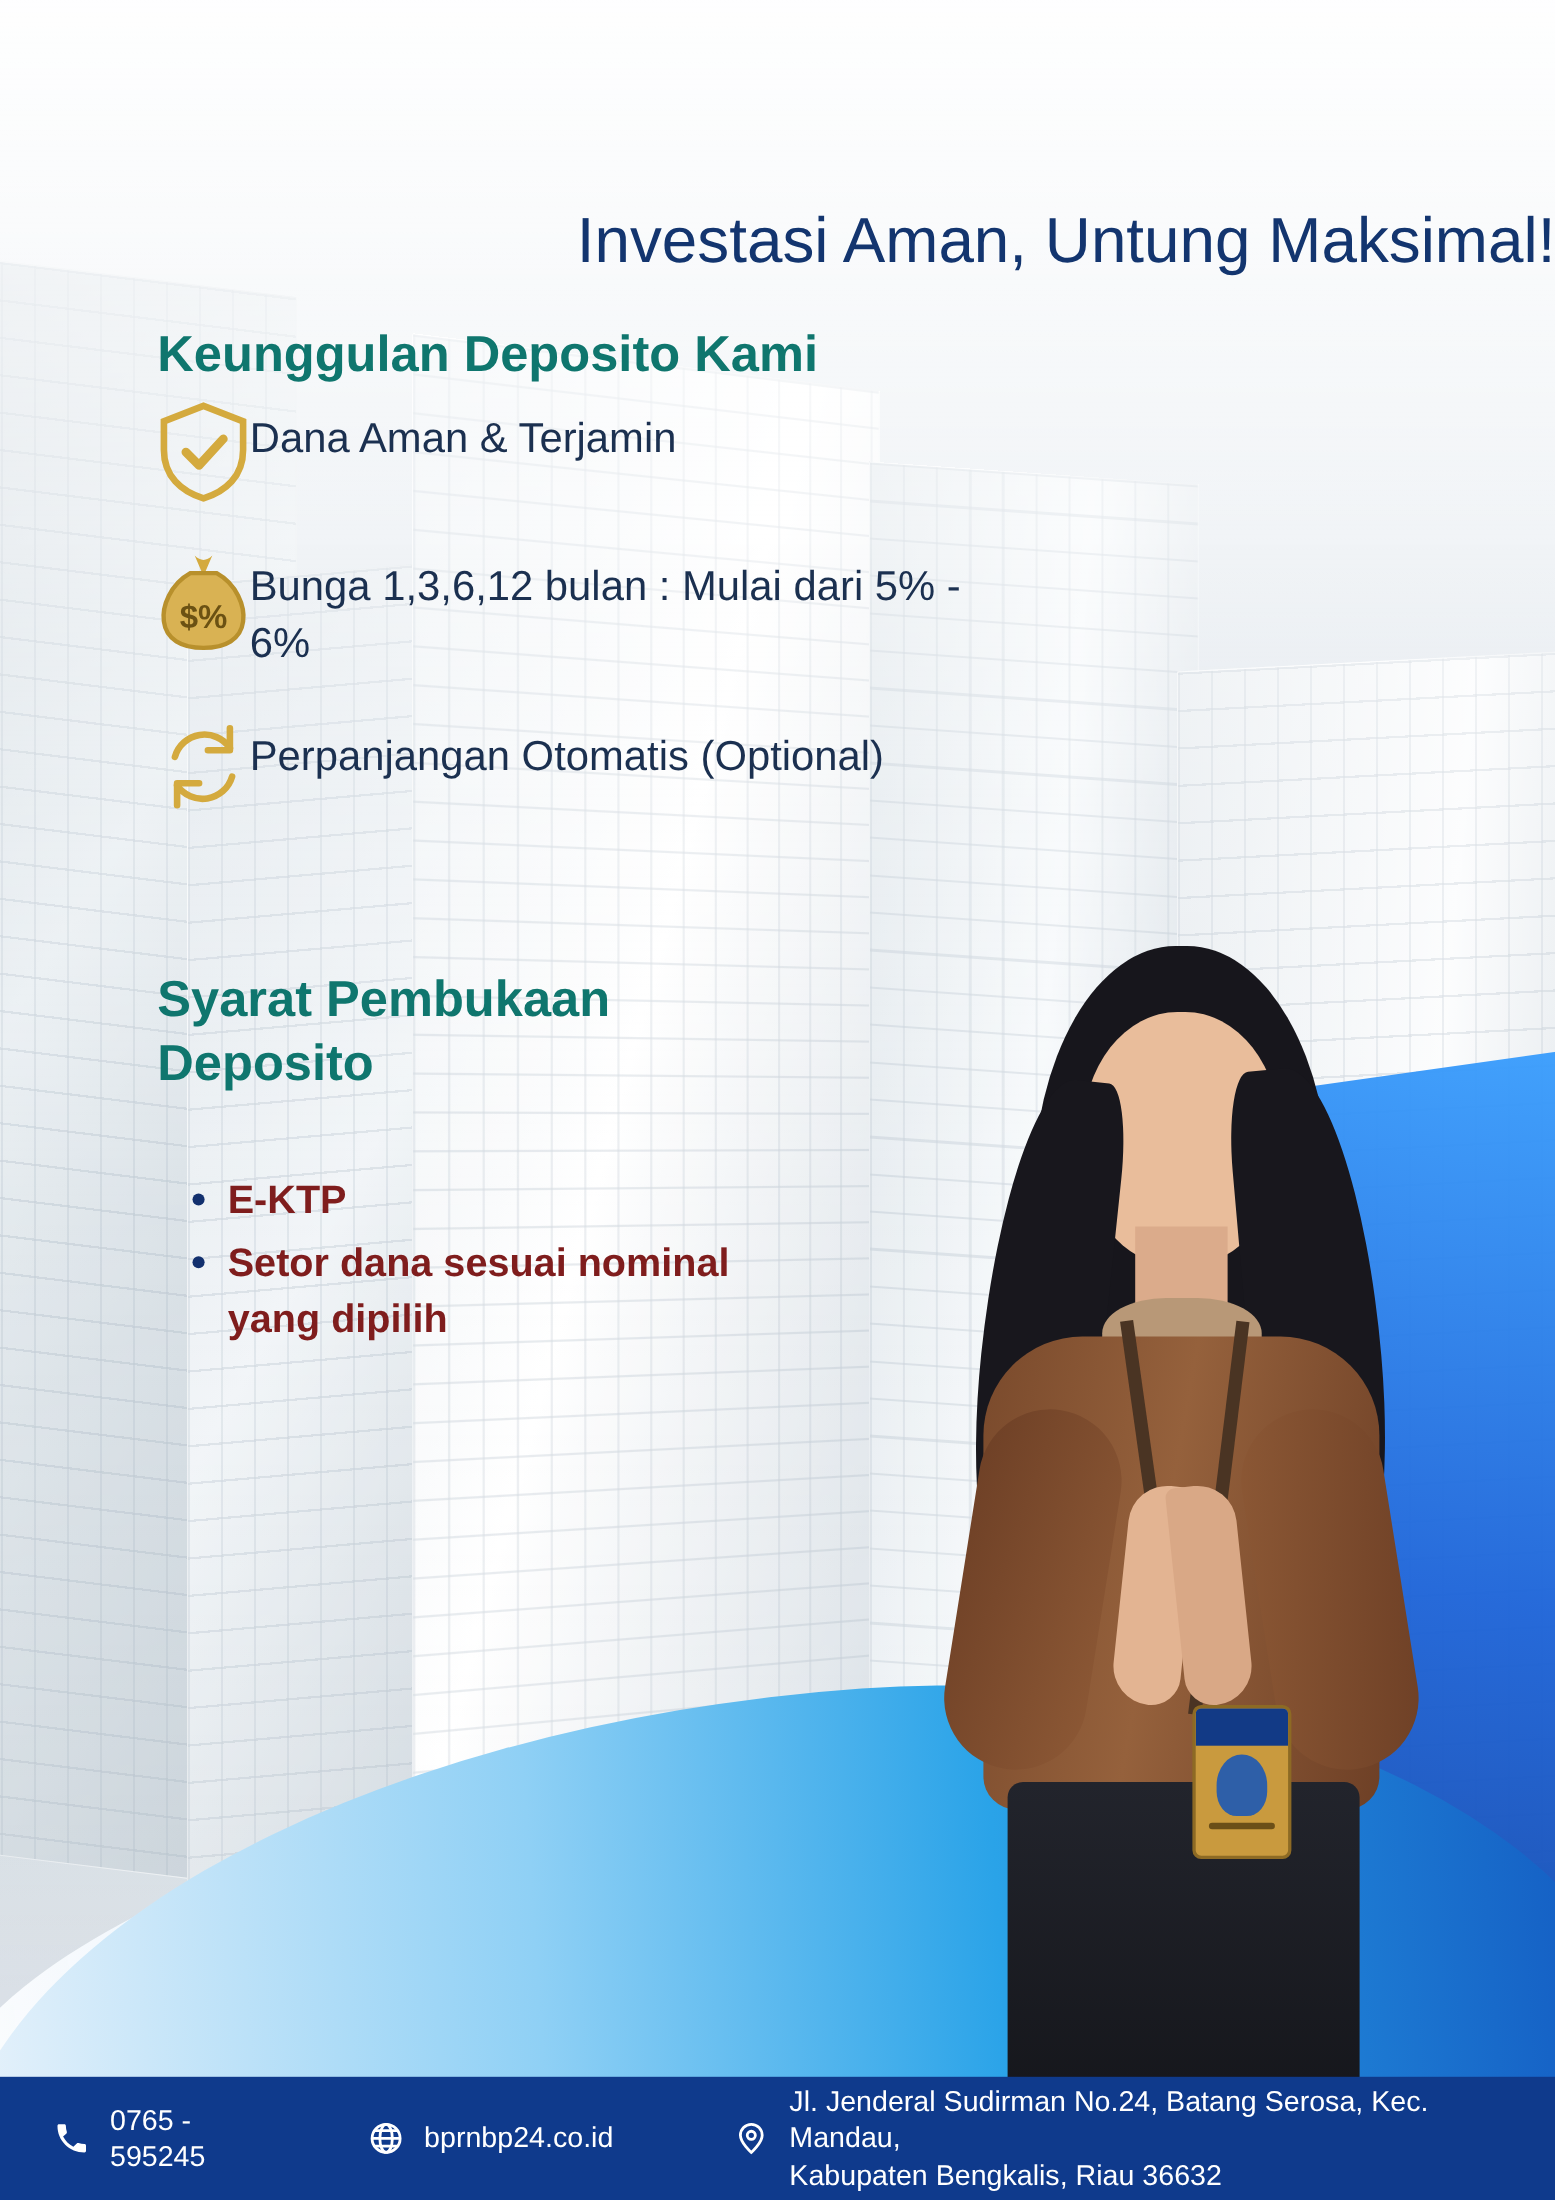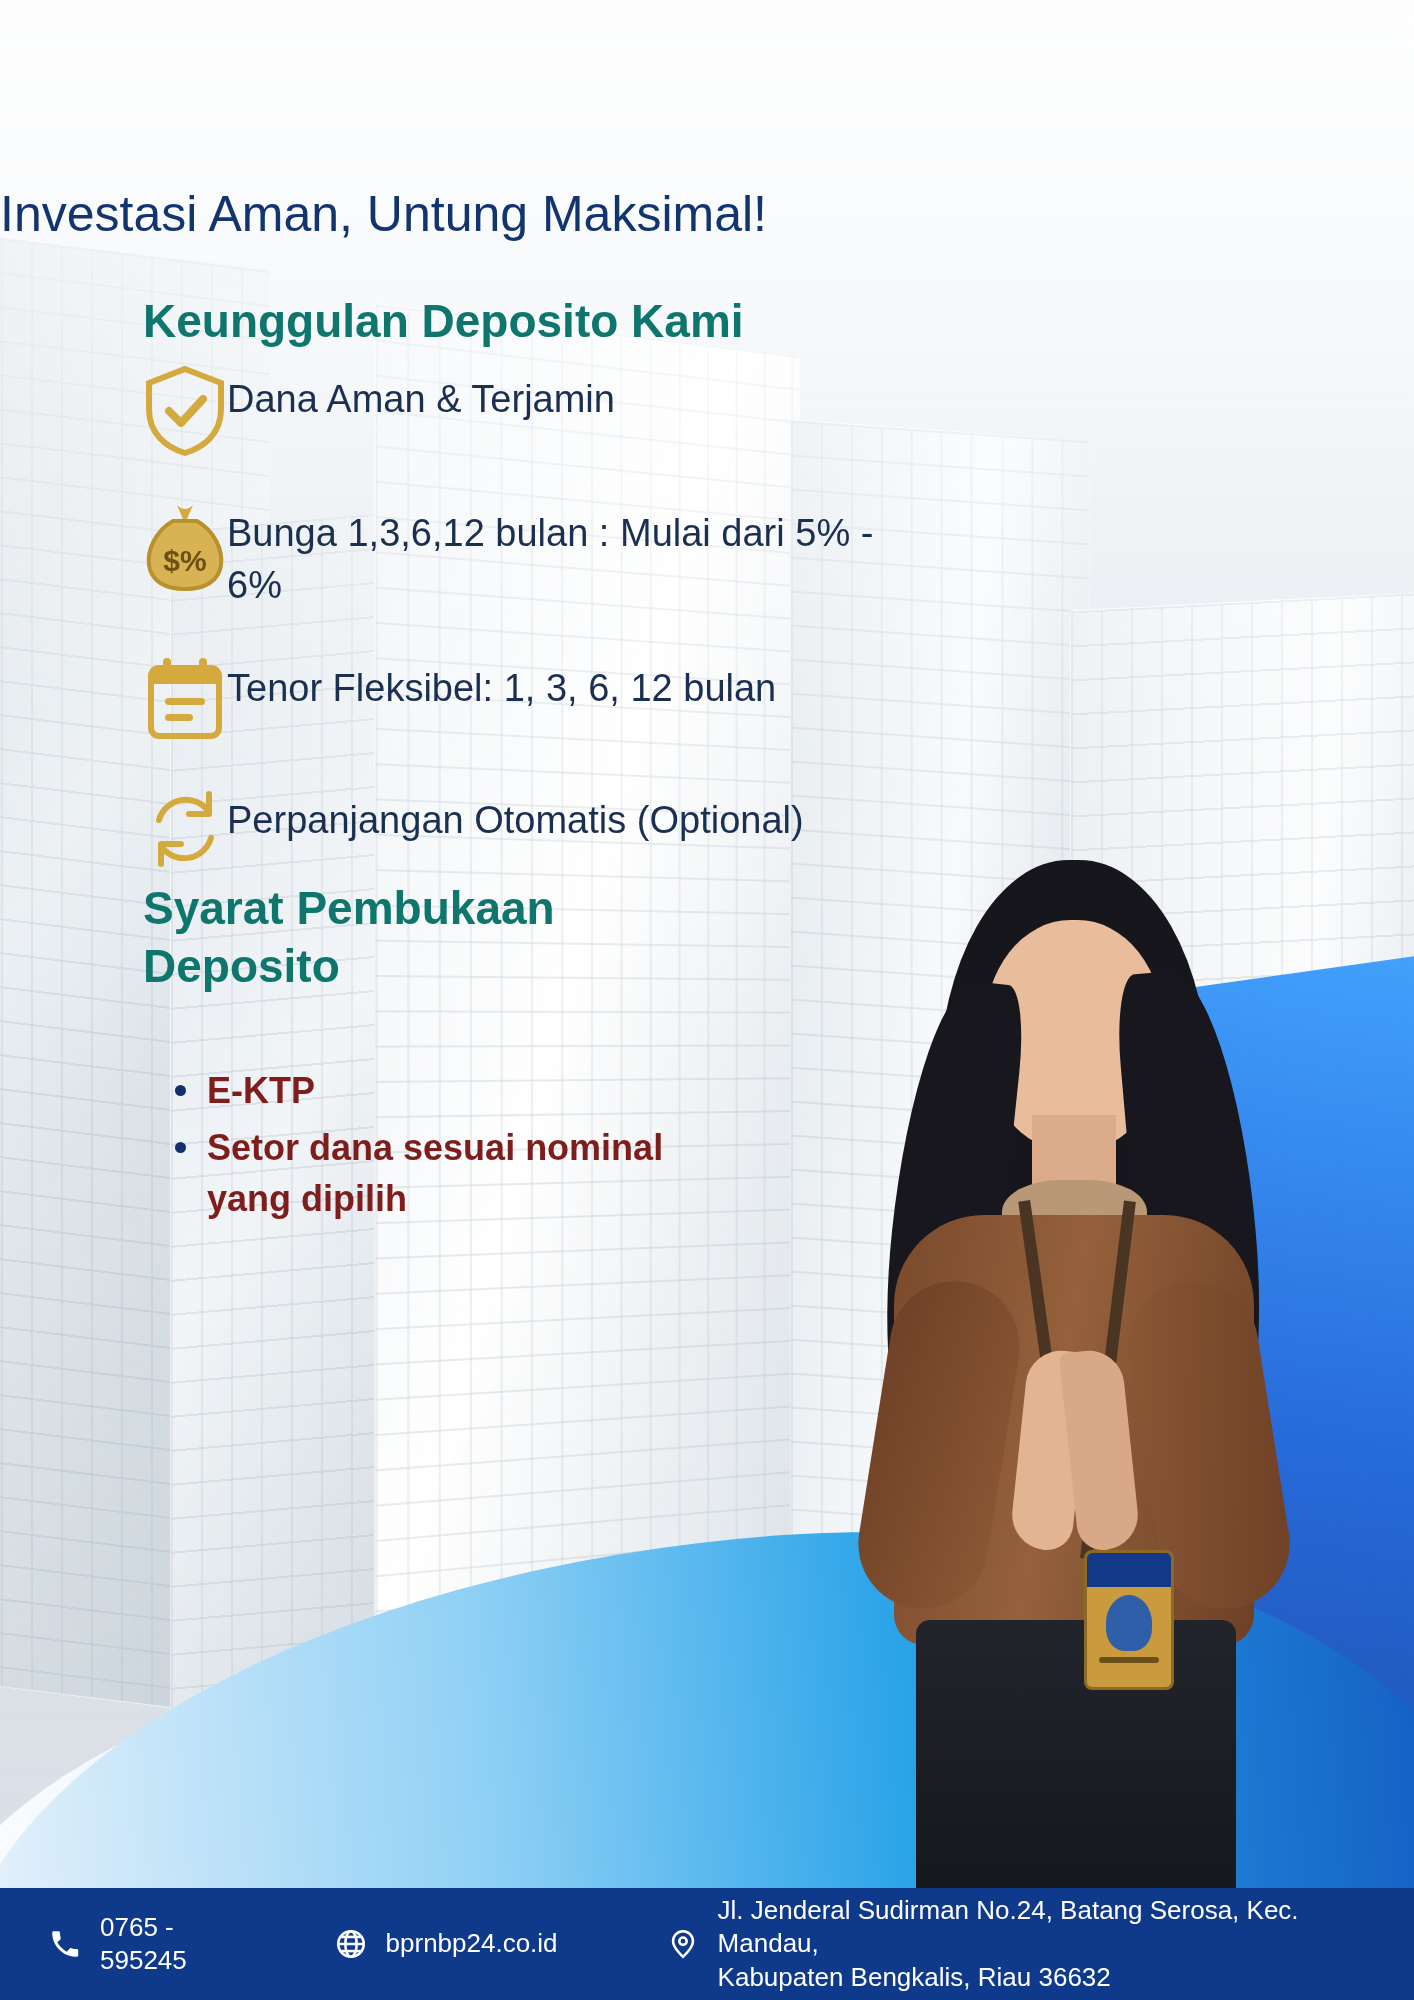--- a/index.html
+++ b/index.html
@@ -85,22 +85,22 @@
   .title {
     position: absolute; top: 52px; left: 0; width: 100%;
     text-align: center;
     font-size: 118px; font-weight: 700; letter-spacing: 18px;
     color: #12306e;
     font-family: "Liberation Sans", sans-serif;
     text-indent: 18px;
   }
   .subtitle {
     position: absolute; top: 185px; left: 0; width: 100%;
-    text-align: left;
-    font-size: 50px; font-weight: 400;
+    text-align: right;
+    font-size: 58px; font-weight: 400;
     color: #13356f;
   }
 
   
   .section-heading {
     position: absolute;
     font-size: 46px; font-weight: 700; color: #0f766e;
     line-height: 1.25;
   }
   #heading-keunggulan { top: 293px; left: 143px; }
@@ -251,33 +251,20 @@
       <span class="ico">
         <svg width="84" height="96" viewBox="0 0 84 96">
           <path d="M34 6 q8 8 16 0 l-6 14 h-4 z" fill="#d4aa3e"></path>
           <path d="M30 22 h24 c18 10 26 30 24 44 c-2 16 -16 24 -36 24 s-34 -8 -36 -24 c-2 -14 6 -34 24 -44 z" fill="#d9b253" stroke="#b8902c" stroke-width="4"></path>
           <text x="42" y="72" font-size="30" font-weight="700" text-anchor="middle" fill="#6b5113" font-family="'Liberation Sans',sans-serif">$%</text>
         </svg>
       </span>
       <span class="txt">Bunga 1,3,6,12 bulan : Mulai dari 5% - 6%</span>
     </div>
 
-    <div class="feature">
-      <span class="ico">
-        <svg width="84" height="90" viewBox="0 0 84 90">
-          <rect x="8" y="14" width="68" height="68" rx="8" fill="none" stroke="#d4aa3e" stroke-width="6"></rect>
-          <rect x="8" y="14" width="68" height="16" fill="#d4aa3e"></rect>
-          <rect x="20" y="4" width="8" height="18" rx="4" fill="#d4aa3e"></rect>
-          <rect x="56" y="4" width="8" height="18" rx="4" fill="#d4aa3e"></rect>
-          <rect x="22" y="44" width="40" height="7" rx="3.5" fill="#d4aa3e"></rect>
-          <rect x="22" y="60" width="28" height="7" rx="3.5" fill="#d4aa3e"></rect>
-        </svg>
-      </span>
-      <span class="txt">Tenor Fleksibel: 1, 3, 6, 12 bulan</span>
-    </div>
 
     <div class="feature">
       <span class="ico">
         <svg width="84" height="86" viewBox="0 0 84 86">
           <path d="M16 34 a28 28 0 0 1 50 -8" fill="none" stroke="#d4aa3e" stroke-width="6" stroke-linecap="round"></path>
           <path d="M66 8 v20 h-20" fill="none" stroke="#d4aa3e" stroke-width="6" stroke-linecap="round" stroke-linejoin="round"></path>
           <path d="M68 52 a28 28 0 0 1 -50 8" fill="none" stroke="#d4aa3e" stroke-width="6" stroke-linecap="round"></path>
           <path d="M18 78 v-20 h20" fill="none" stroke="#d4aa3e" stroke-width="6" stroke-linecap="round" stroke-linejoin="round"></path>
         </svg>
       </span>

